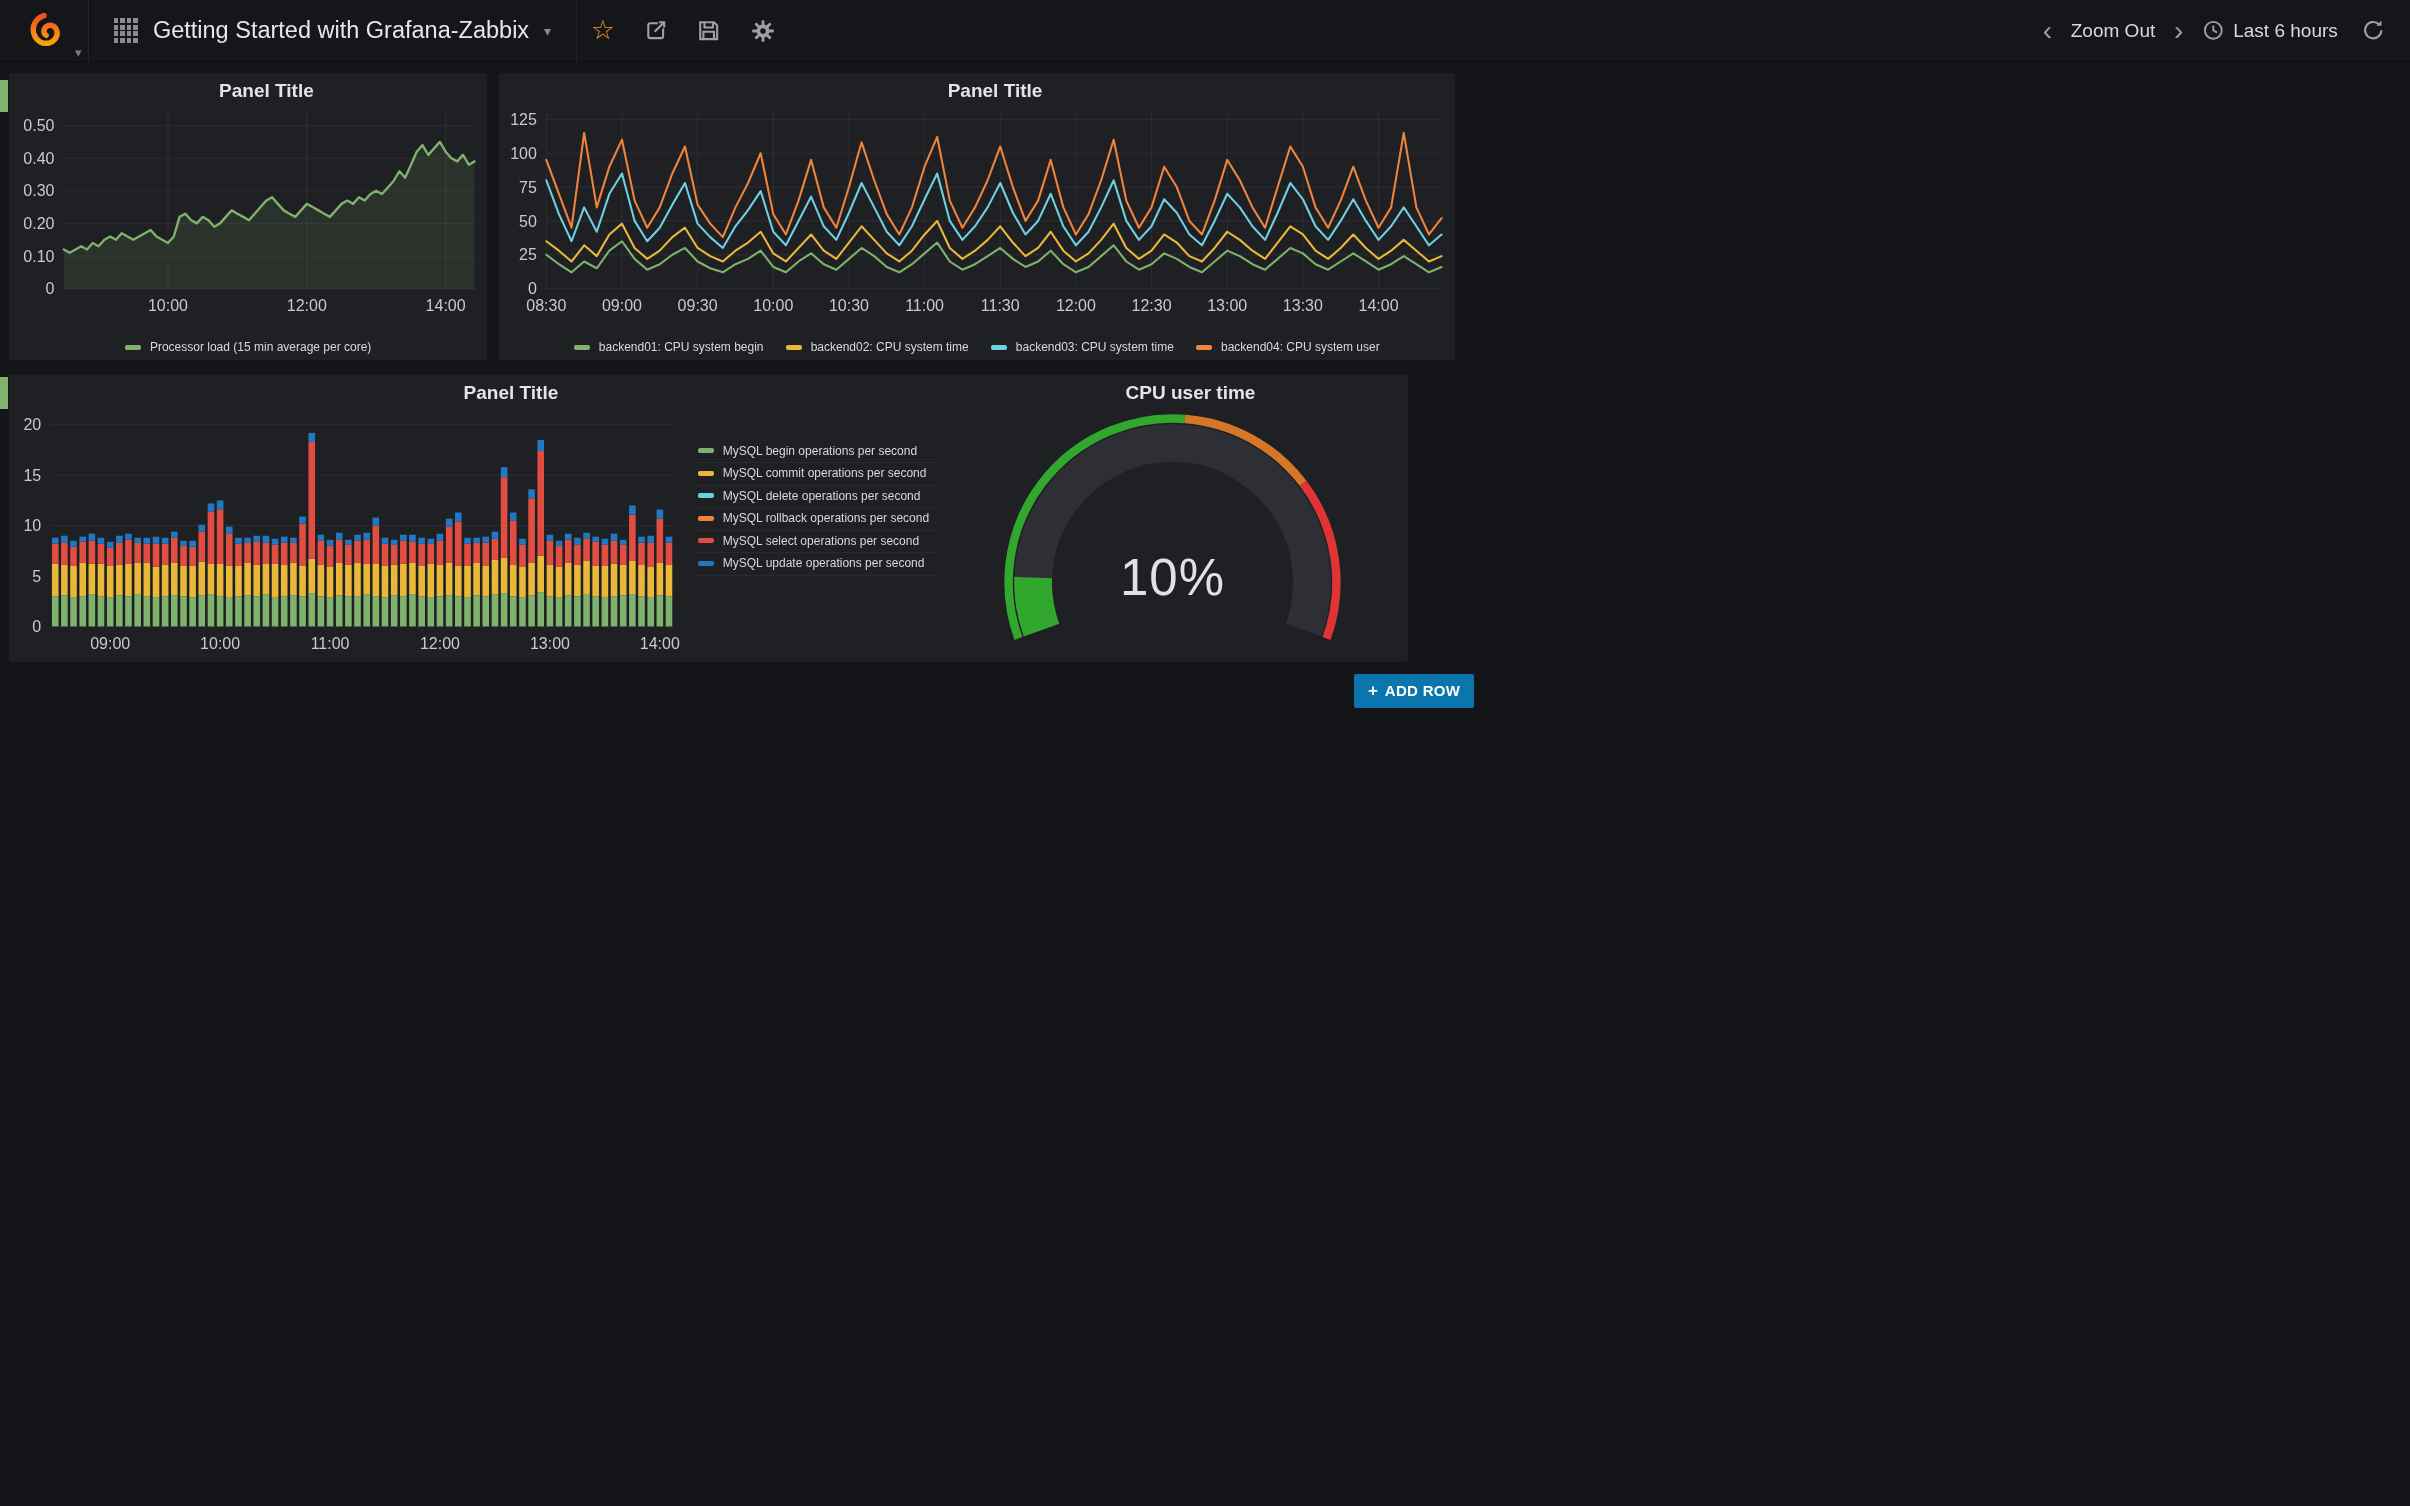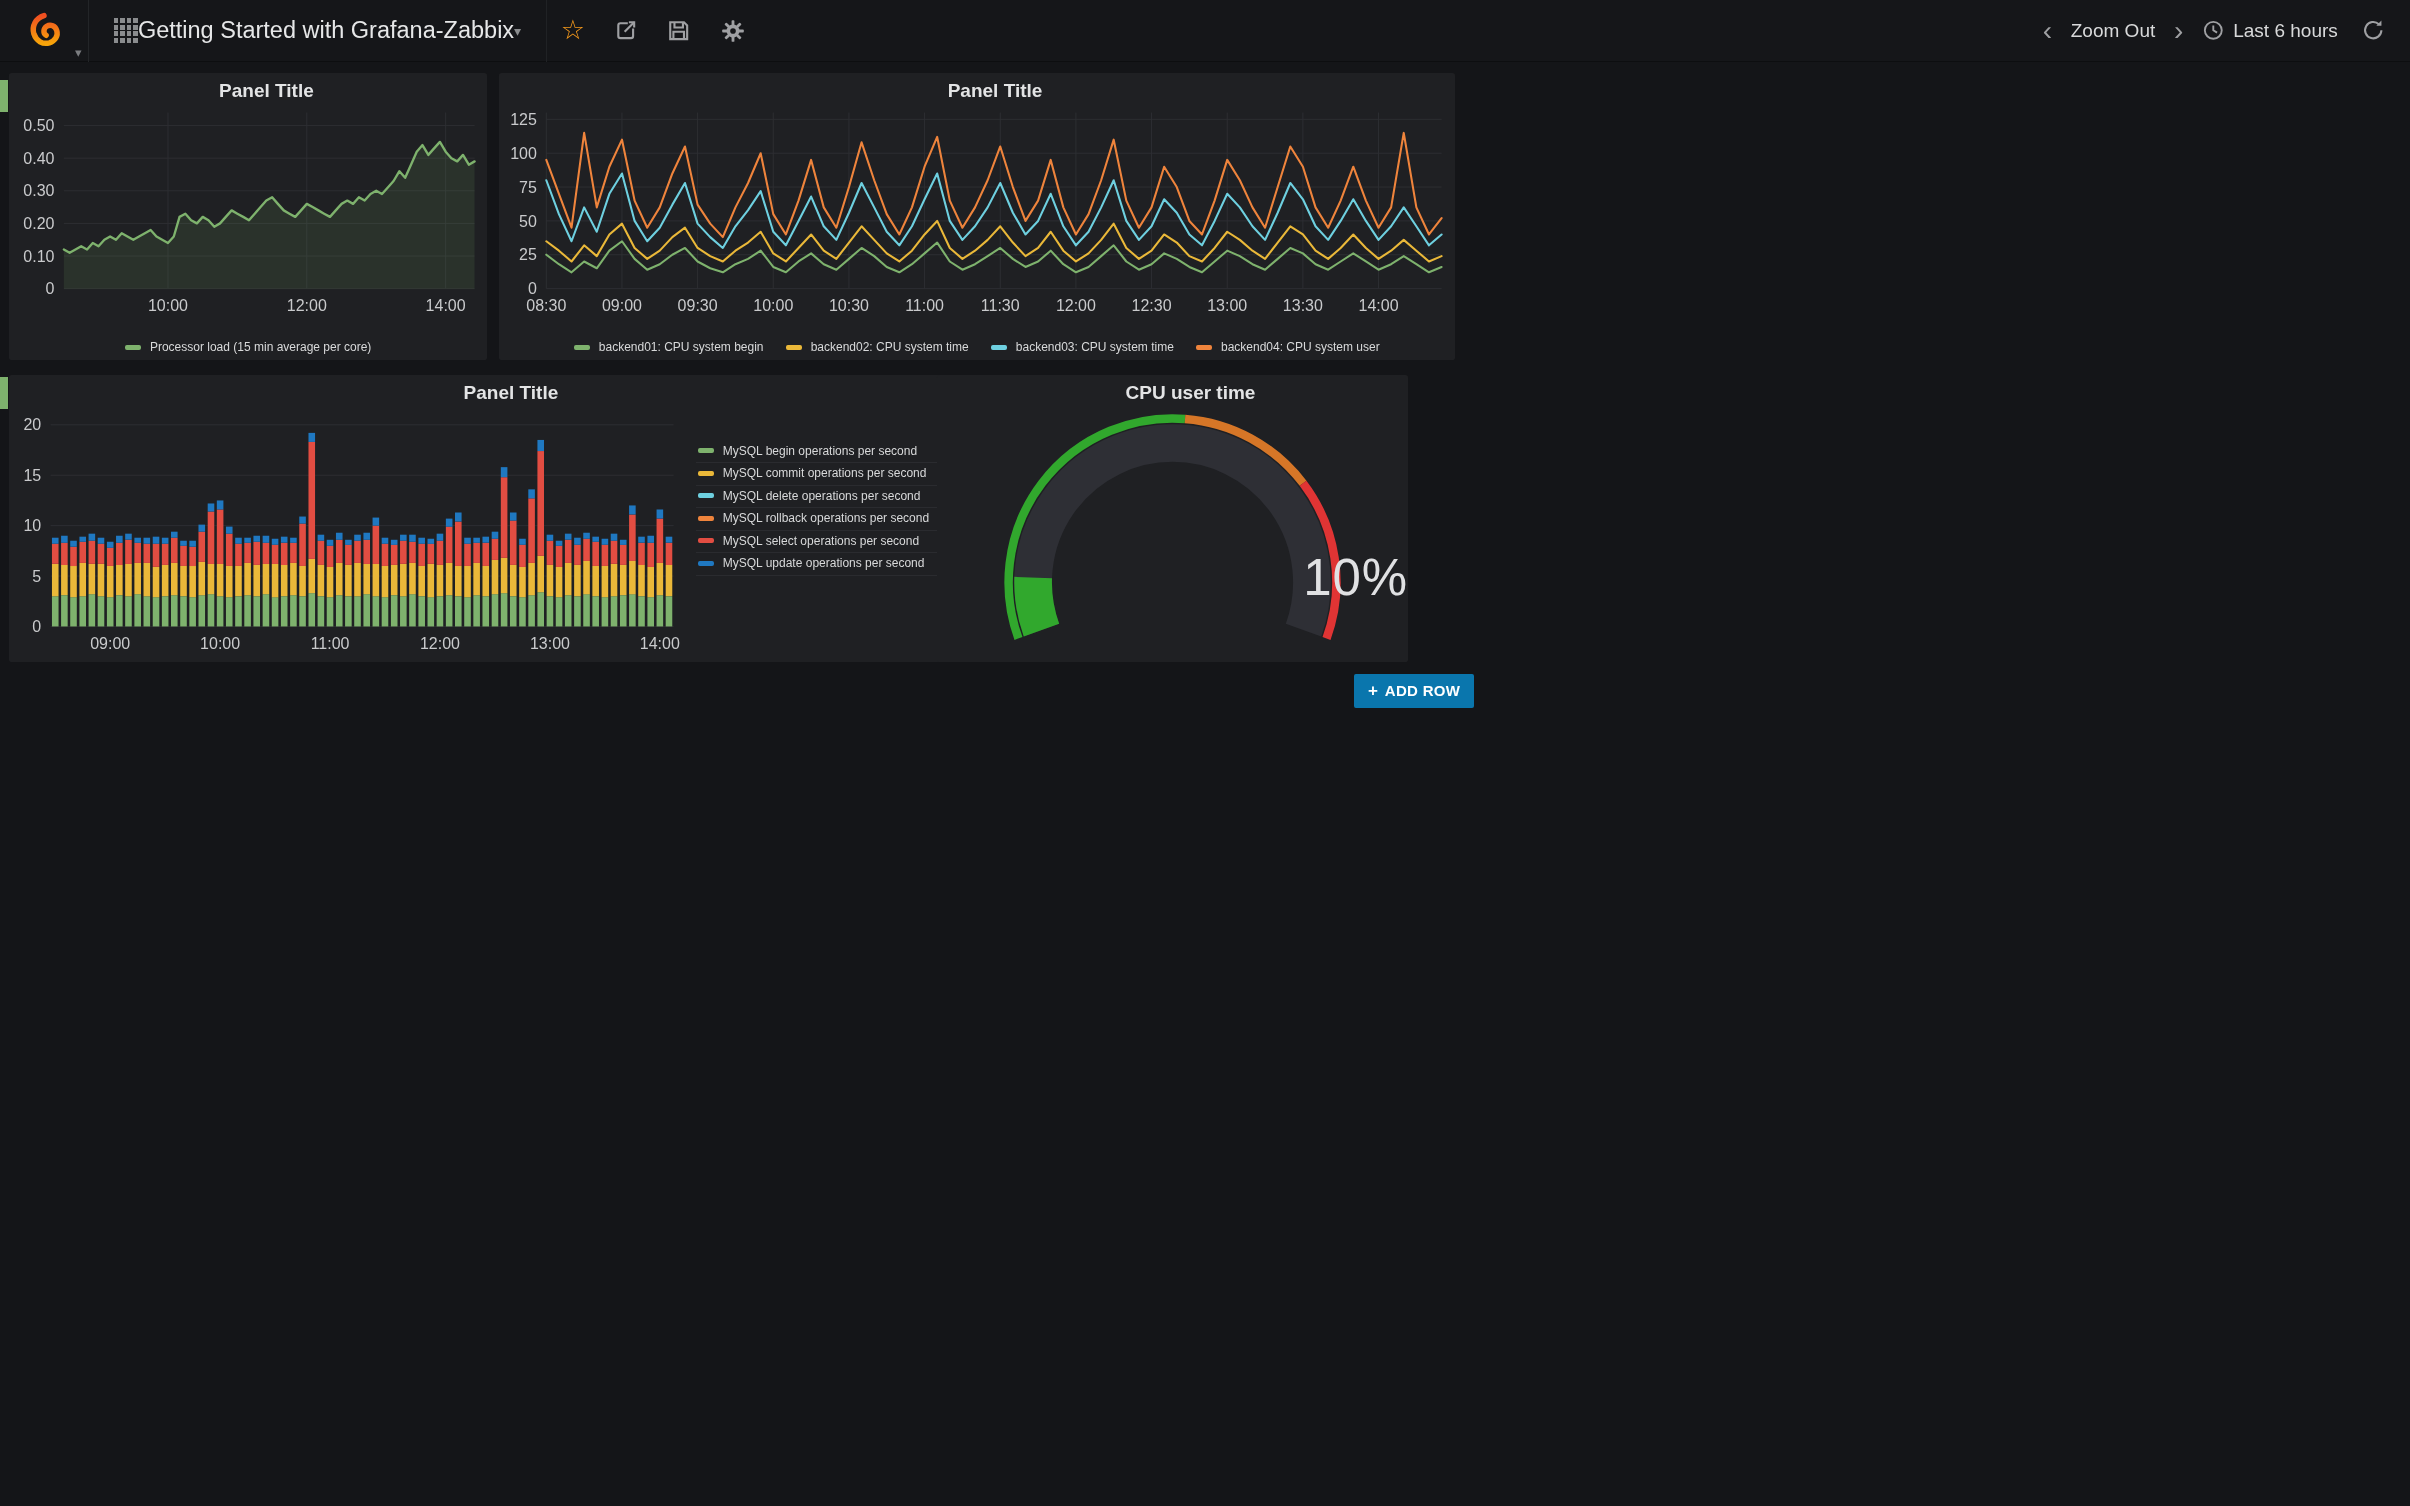--- a/index.html
+++ b/index.html
@@ -7,21 +7,21 @@
   body { font-family:"Liberation Sans", sans-serif; color:#d8d9da; }
   .page { position:relative; width:2411px; height:1507px; overflow:hidden; background:#141518; }
 
   
   .navbar { position:absolute; top:0; left:0; right:0; height:62px; background:#151619;
             display:flex; align-items:center; border-bottom:0.9px solid #0d0e10; }
   button { font-family:inherit; }
   .logo-block { width:89px; height:62px; background:none; border:none; border-right:0.9px solid #232528;
                 display:flex; align-items:center; justify-content:center; position:relative; cursor:pointer; }
   .logo-caret { position:absolute; right:6.6px; bottom:1.9px; font-size:13px; color:#7b7d80; }
-  .dash-title-block { display:flex; align-items:center; padding:0 24.5px; height:62px;
+  .dash-title-block { display:flex; align-items:center; gap:15px; padding:0 24.5px; height:62px;
                       background:none; border:none; border-right:0.9px solid #202225; cursor:pointer;justify-content:space-between; }
   .grid-icon { display:grid; grid-template-columns:repeat(4,4.7px); grid-auto-rows:4.7px; gap:1.9px; }
   .grid-icon i { background:#8a8c8e; }
   .dash-title { font-size:23.5px; color:#e6e7e8; white-space:nowrap; }
   .title-caret { font-size:14px; color:#8a8c8e; }
   .nav-btn { background:none; border:none; color:#9fa0a3; padding:0 14px; height:62px;
              display:flex; align-items:center; cursor:pointer; }
   .star-btn { font-size:27px; line-height:1; }
   .nav-right { margin-left:auto; display:flex; align-items:center; padding-right:11.3px; }
   .nav-text-btn { font-size:19px; color:#d8d9da; background:none; border:none; padding:0 9.4px; height:62px;
@@ -36,21 +36,21 @@
   .chart { position:absolute; }
   .chart svg, .gauge-wrap svg { position:absolute; left:0; top:0; }
   .legend-bottom { position:absolute; left:0; right:0; bottom:5.6px; display:flex;
                    justify-content:center; gap:22.6px; }
   .legend-item { display:inline-flex; align-items:center; gap:8.5px; font-size:12px;
                  color:#d8d9da; cursor:pointer; white-space:nowrap; }
   .legend-swatch { width:16px; height:4.7px; border-radius:1.9px; display:inline-block; flex:0 0 auto; }
   .legend-col { position:absolute; }
   .legend-col .legend-item { display:flex; border-bottom:0.9px solid #2a2b2f; padding:2.8px 1.9px 4.7px; width:100%; }
   .gauge-wrap { position:absolute; left:0; right:0; top:32px; bottom:5.6px; }
-  .gauge-value { position:absolute; left:0; right:0; top:141px; text-align:right; z-index:2;
+  .gauge-value { position:absolute; left:0; right:0; top:141px; text-align:center; z-index:2;
                  font-size:51px; font-weight:500; color:#e0e1e3; letter-spacing:0.9px; }
 
   .row-handle { position:absolute; left:0; width:7.5px; height:32px; border:none; padding:0; cursor:pointer; }
   .add-row { position:absolute; left:1354px; top:674px; border:none; border-radius:1.9px;
              color:#fff; font-size:15px; font-weight:700; padding:6.6px 14px 7.5px;
              display:flex; align-items:center; gap:6.6px; cursor:pointer; letter-spacing:0.3px; }
   .add-row .plus { font-size:17px; font-weight:700; }
 </style>
 </head>
 <body>

